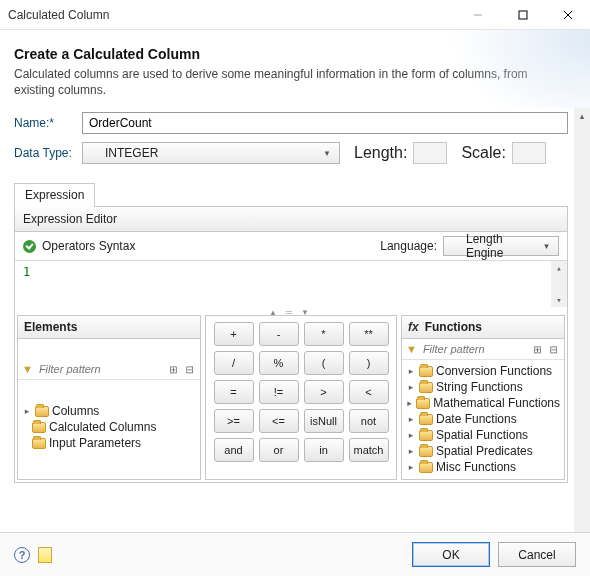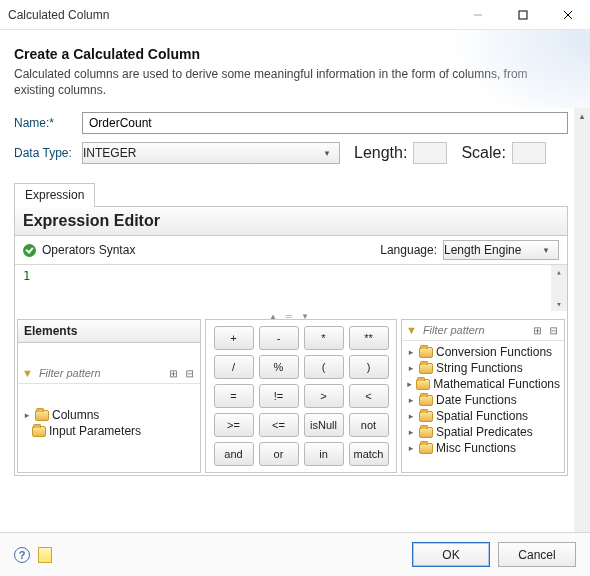--- a/index.html
+++ b/index.html
@@ -58,21 +58,21 @@
   .form-row { display: flex; align-items: center; margin-bottom: 8px; }
   .form-row .lbl { width: 68px; font-size: 12px; color: #0c4a6e; }
   .text-input {
     height: 22px; border: 1px solid #999; padding: 2px 6px; font-size: 12px;
     background: #fff;
   }
   .name-input { flex: 1; }
   .combo {
     height: 22px; border: 1px solid #b5b5b5;
     background: linear-gradient(#fdfdfd,#ececec);
-    display: flex; align-items: center; padding: 0 4px 0 0; font-size: 12px;
+    display: flex; align-items: center; padding: 0 4px 0 22px; font-size: 12px;
     position: relative;
   }
   .combo .arrow {
     margin-left: auto; width: 16px; text-align: center; color: #555; font-size: 9px;
   }
   .datatype-combo { width: 258px; }
   .small-box { width: 34px; height: 22px; border: 1px solid #c8c8c8; background: #f3f3f3; }
   .lbl2 { margin: 0 6px 0 14px; font-size: 16px; }
   .tab {
     display: inline-block;
@@ -83,22 +83,22 @@
     font-size: 12px;
     position: relative; top: 1px;
   }
   .tab-body {
     border: 1px solid #c8c8c8;
   }
   .panel-head {
     background: linear-gradient(#fdfdfd,#ececec);
     border-bottom: 1px solid #c8c8c8;
     padding: 5px 8px;
-    font-weight: 700;
-    font-size: 16px;
+    font-weight: 400;
+    font-size: 12px;
   }
   .subbar {
     display: flex; align-items: center;
     padding: 4px 8px;
     border-bottom: 1px solid #d8d8d8;
     gap: 6px;
   }
   .check-icon {
     width: 13px; height: 13px; border-radius: 50%;
     background: #3a9a3a; position: relative; flex: 0 0 auto;
@@ -312,20 +312,24 @@
           <span class="filter-ico">▼</span>
           <input class="filter-input" placeholder="Filter pattern" style="">
           <span class="mini-ico">⊞</span>
           <span class="mini-ico">⊟</span>
         </div>
         <div class="tree">
           <div class="tree-row">
             <span class="tw">▸</span>
             <span class="folder"></span>
             <span>Columns</span>
+          </div>
+          <div class="tree-row" style="padding-left:10px">
+            <span class="folder"></span>
+            <span>Calculated Columns</span>
           </div>
           <div class="tree-row" style="padding-left:10px">
             <span class="folder"></span>
             <span>Input Parameters</span>
           </div>
         </div>
       </div>
 
       <div class="pane" style="flex:0 0 192px;">
         <div class="ops" id="ops-grid">
@@ -346,20 +350,24 @@
             <div class="opbtn">isNull</div>
             <div class="opbtn">not</div>
             <div class="opbtn">and</div>
             <div class="opbtn">or</div>
             <div class="opbtn">in</div>
             <div class="opbtn">match</div>
           </div>
       </div>
 
       <div class="pane" style="flex:1;">
+        <div class="pane-head">
+          <span class="fx">fx</span>
+          <span>Functions</span>
+        </div>
         <div class="pane-tools">
           <span class="filter-ico">▼</span>
           <input class="filter-input" placeholder="Filter pattern" style="">
           <span class="mini-ico">⊞</span>
           <span class="mini-ico">⊟</span>
         </div>
         <div class="tree" id="func-tree">
             <div class="tree-row">
               <span class="tw">▸</span>
               <span class="folder"></span>

